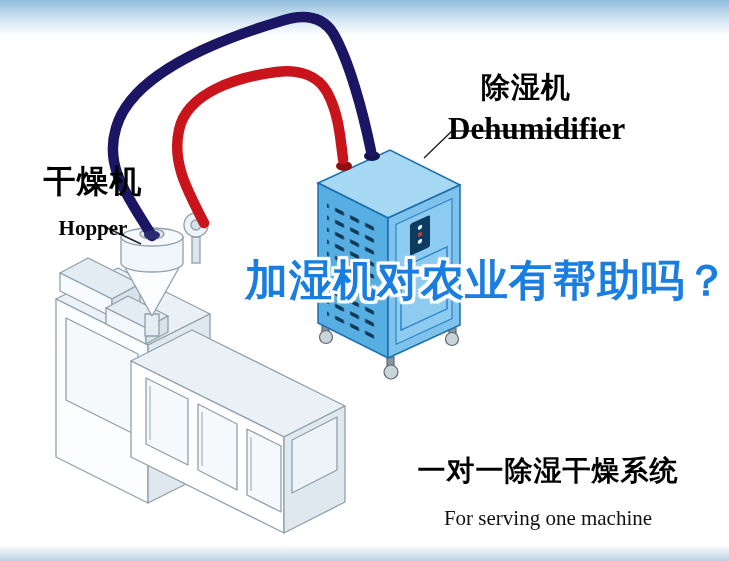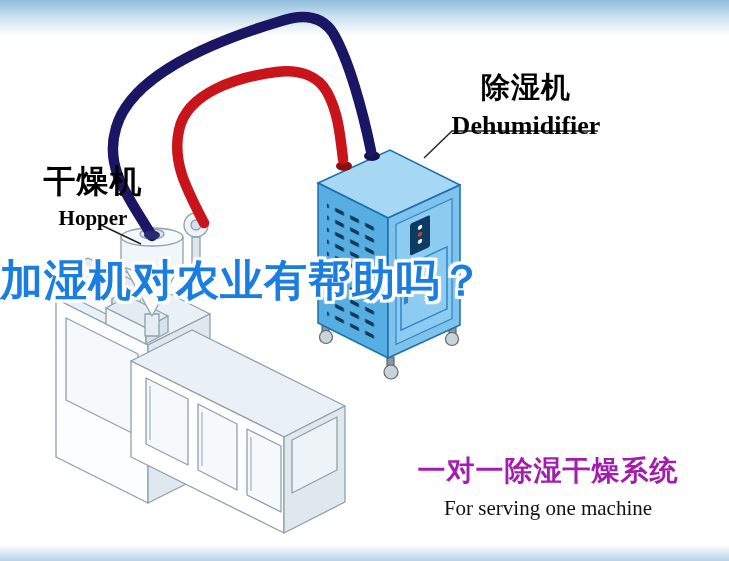--- a/index.html
+++ b/index.html
@@ -19,39 +19,39 @@
     background:linear-gradient(to top, #b9d2e6 0%, rgba(255,255,255,0) 100%);
   }
   svg.illustration { position:absolute; left:0; top:0; }
 
   .label-block { position:absolute; text-align:center; color:#000; }
   .label-cn { font-weight:bold; letter-spacing:1px; }
   .label-en { font-family:"Liberation Serif", serif; font-weight:bold; }
 
   .dryer-label  { left:36px;  top:160px; width:114px; }
   .dryer-label .label-cn { font-size:32px; }
-  .dryer-label .label-en { font-size:21px; margin-top:2px;text-align:center; }
+  .dryer-label .label-en { font-size:21px; margin-top:12px;text-align:center; }
 
   .dehum-label  { left:448px; top:68px;  width:156px; }
   .dehum-label .label-cn { font-size:29px; }
-  .dehum-label .label-en { font-size:26px; margin-top:3px; }
+  .dehum-label .label-en { font-size:31px; margin-top:3px; }
 
   .headline {
     position:absolute; left:0; top:252px; width:729px;
-    text-align:left; font-size:43px; font-weight:bold; letter-spacing:1px;
+    text-align:right; font-size:43px; font-weight:bold; letter-spacing:1px;
     color:#1a7de0;
     text-shadow:
       -2px -2px 0 #fff, 2px -2px 0 #fff, -2px 2px 0 #fff, 2px 2px 0 #fff,
       -3px 0 0 #fff, 3px 0 0 #fff, 0 -3px 0 #fff, 0 3px 0 #fff,
       -3px 3px 1px #fff, 3px 3px 1px #fff, -3px -3px 1px #fff, 3px -3px 1px #fff;
   }
 
   .caption { left:406px; top:452px; width:284px; }
-  .caption .caption-cn { font-size:28px; font-weight:bold; color:#a21caf; letter-spacing:1px; }
-  .caption .caption-en { font-family:"Liberation Serif", serif; font-size:21px; margin-top:6px; color:#111; }
+  .caption .caption-cn { font-size:28px; font-weight:bold; color:#000000; letter-spacing:1px; }
+  .caption .caption-en { font-family:"Liberation Serif", serif; font-size:21px; margin-top:16px; color:#111; }
 </style>
 </head>
 <body>
 
 <div class="canvas">
 
   <div class="top-fade"></div>
   <div class="bottom-fade"></div>
 
   <svg class="illustration" width="729" height="561" viewBox="0 0 729 561">

